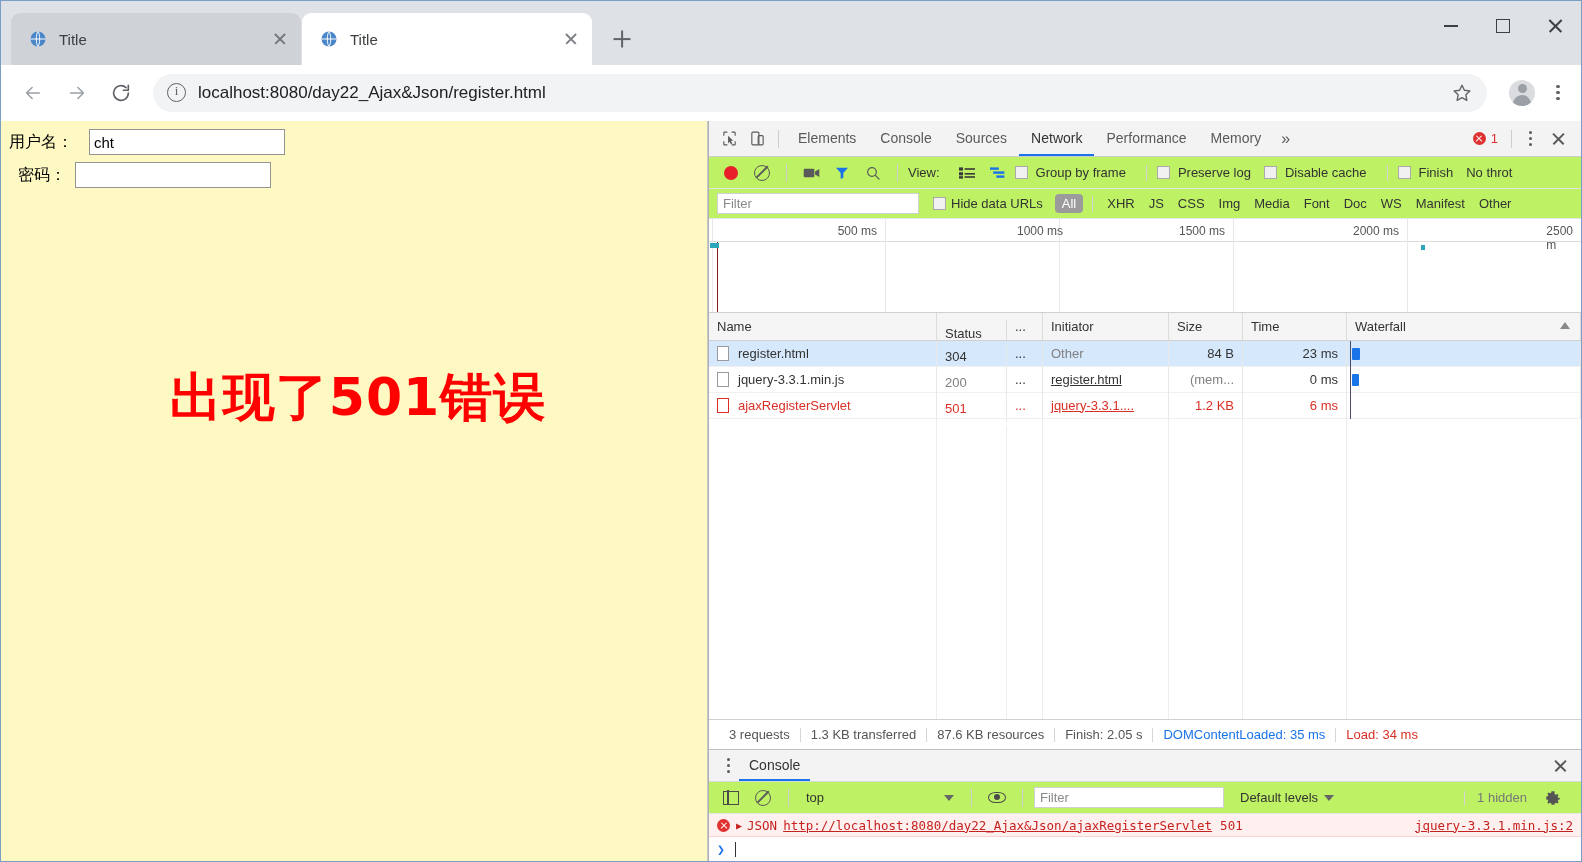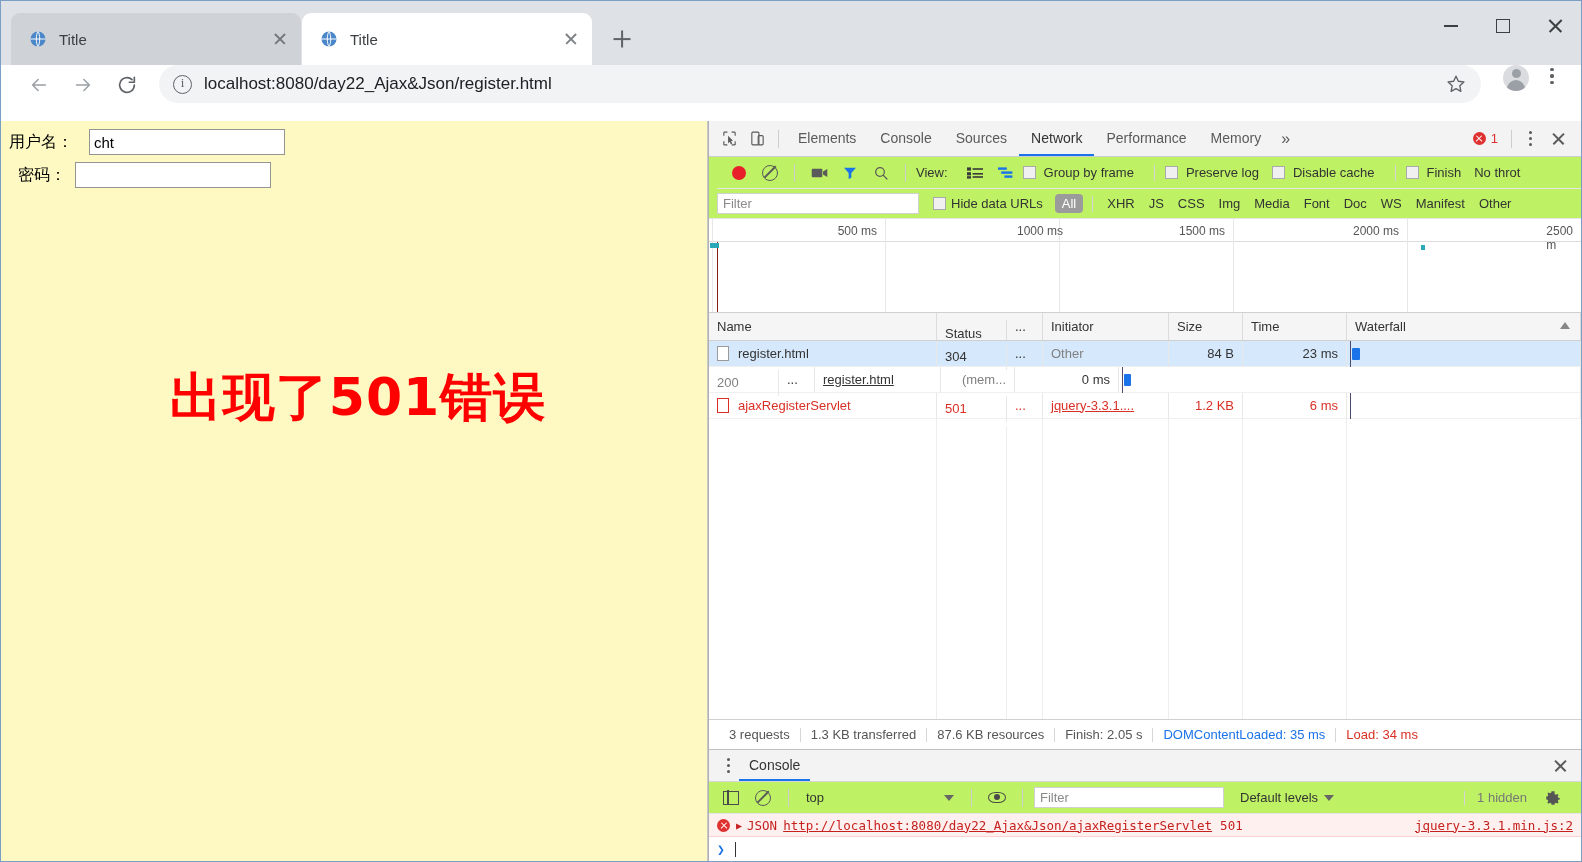--- a/index.html
+++ b/index.html
@@ -46,21 +46,21 @@
   .wc-min { width:14px; height:1.6px; background:#3c4043; }
   .wc-max { width:14px; height:14px; border:1.6px solid #3c4043; }
   .wc-close { width:16px; height:16px; position:relative; }
   .wc-close:before, .wc-close:after {
     content:""; position:absolute; left:0; top:7px; width:17px; height:1.6px; background:#3c4043;
   }
   .wc-close:before { transform:rotate(45deg); }
   .wc-close:after { transform:rotate(-45deg); }
 
   
-  .navbar { height:55px; background:#fff; display:flex; padding:0 18px; }
+  .navbar { height:55px; background:#fff; display:flex; align-items:center; padding:0 12px; }
   .navbtn { width:40px; height:40px; margin-right:4px; display:flex; align-items:center; justify-content:center; }
   .omnibox {
     flex:1; height:38px; background:#f1f3f4; border-radius:19px;
     display:flex; align-items:center; padding:0 14px; margin:0 8px;
   }
   .omni-info { width:19px; height:19px; border:1.5px solid #5f6368; border-radius:50%;
     position:relative; margin-right:12px; flex:0 0 19px; }
   .omni-info:after { content:"i"; position:absolute; left:0; right:0; top:-1px; text-align:center;
     font-size:13px; font-family:"Liberation Serif",serif; color:#5f6368; }
   .omni-url { font-size:17px; color:#202124; white-space:nowrap; overflow:hidden; }
@@ -111,21 +111,21 @@
   .err-count { font-size:13px; color:#e03131; }
   .dt-kebab { width:22px; display:flex; flex-direction:column; align-items:center; gap:3px; }
   .dt-kebab span { width:3px; height:3px; border-radius:50%; background:#5a5a5a; }
   .dt-x { width:24px; height:24px; position:relative; margin-left:6px; }
   .dt-x:before, .dt-x:after { content:""; position:absolute; left:4px; top:11px; width:15px;
     height:1.5px; background:#5a5a5a; }
   .dt-x:before { transform:rotate(45deg); }
   .dt-x:after { transform:rotate(-45deg); }
 
   .dt-toolbar { height:32px; display:flex; align-items:center; padding:0 8px; gap:3px;
-    border-bottom:1px solid #e5e5e5; flex:0 0 32px; white-space:nowrap; overflow:hidden;margin-left:8px; }
+    border-bottom:1px solid #e5e5e5; flex:0 0 32px; white-space:nowrap; overflow:hidden; }
   .rec-dot { width:14px; height:14px; border-radius:50%; background:#e8202a; }
   .clear-ico { width:16px; height:16px; border:1.6px solid #5a5a5a; border-radius:50%;
     position:relative; }
   .clear-ico:after { content:""; position:absolute; left:-1.5px; top:5.5px; width:16px; height:1.6px;
     background:#5a5a5a; transform:rotate(-45deg); }
   .cbx { width:13px; height:13px; border:1px solid #aaa; background:#f0f0f0; display:inline-block;
     vertical-align:middle; margin-right:5px; }
   .tb-label { font-size:13px; color:#333; margin-right:10px; }
   .tb-sep { width:1px; height:16px; background:#d6d6d6; margin:0 7px; }
 
@@ -456,20 +456,24 @@
           <div class="c-init muted">Other</div>
           <div class="c-size">84 B</div>
           <div class="c-time">23 ms</div>
           <div class="c-wf">
             <span class="wf-line" style="left:3px"></span>
             <span class="wf-bar" style="left:5px; width:8px"></span>
           </div>
         </div>
 
         <div class="net-row">
+          <div class="c-name">
+            <span class="doc-ico"></span>
+            <span>jquery-3.3.1.min.js</span>
+          </div>
           <div class="c-status muted">200</div>
           <div class="c-dots">...</div>
           <div class="c-init underline">register.html</div>
           <div class="c-size muted">(mem...</div>
           <div class="c-time">0 ms</div>
           <div class="c-wf">
             <span class="wf-line" style="left:3px"></span>
             <span class="wf-bar" style="left:5px; width:7px"></span>
           </div>
         </div>

